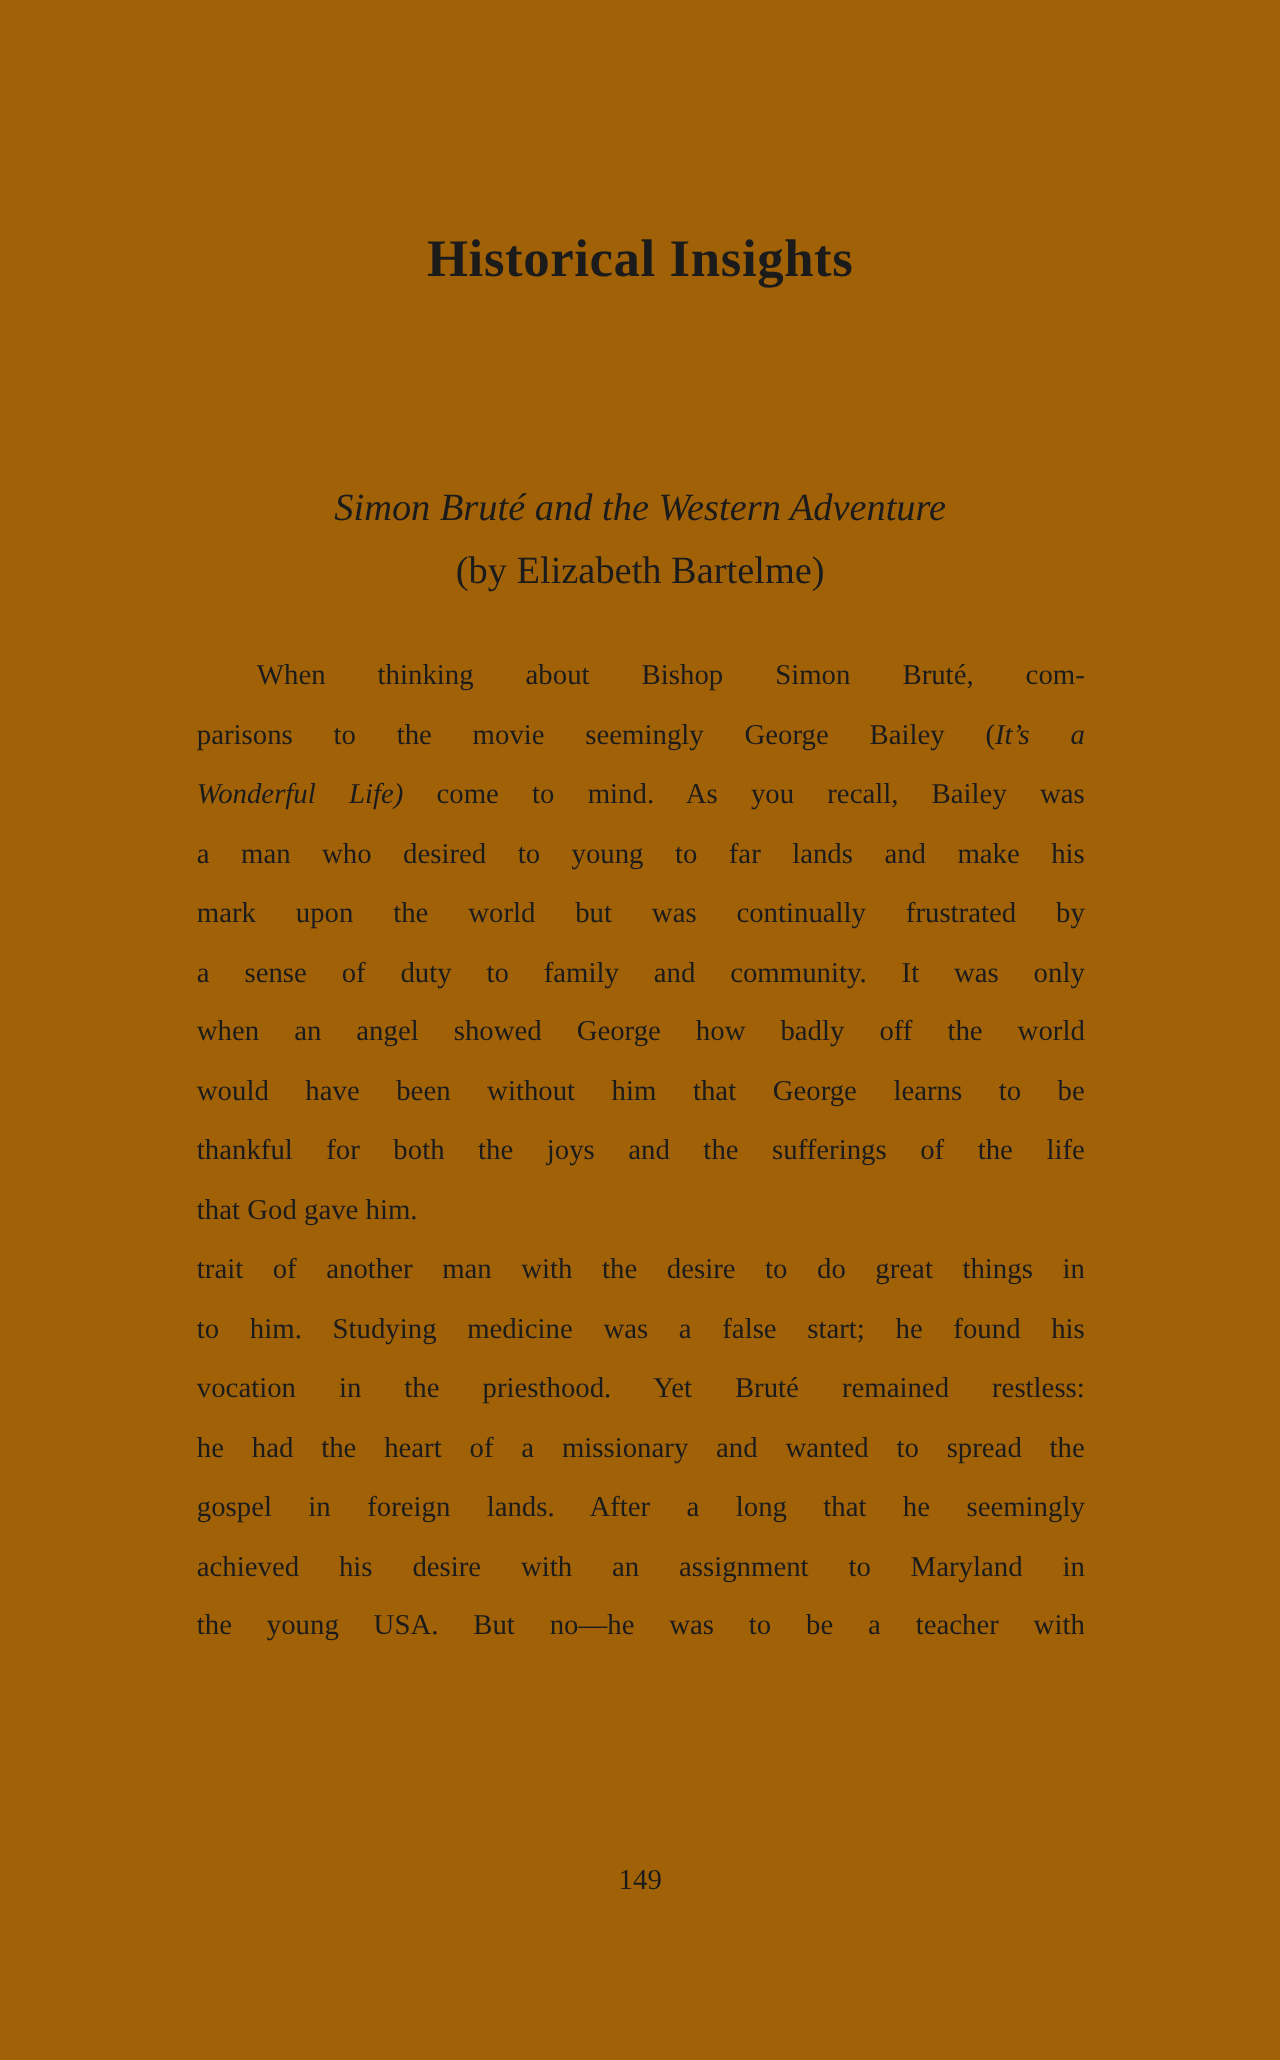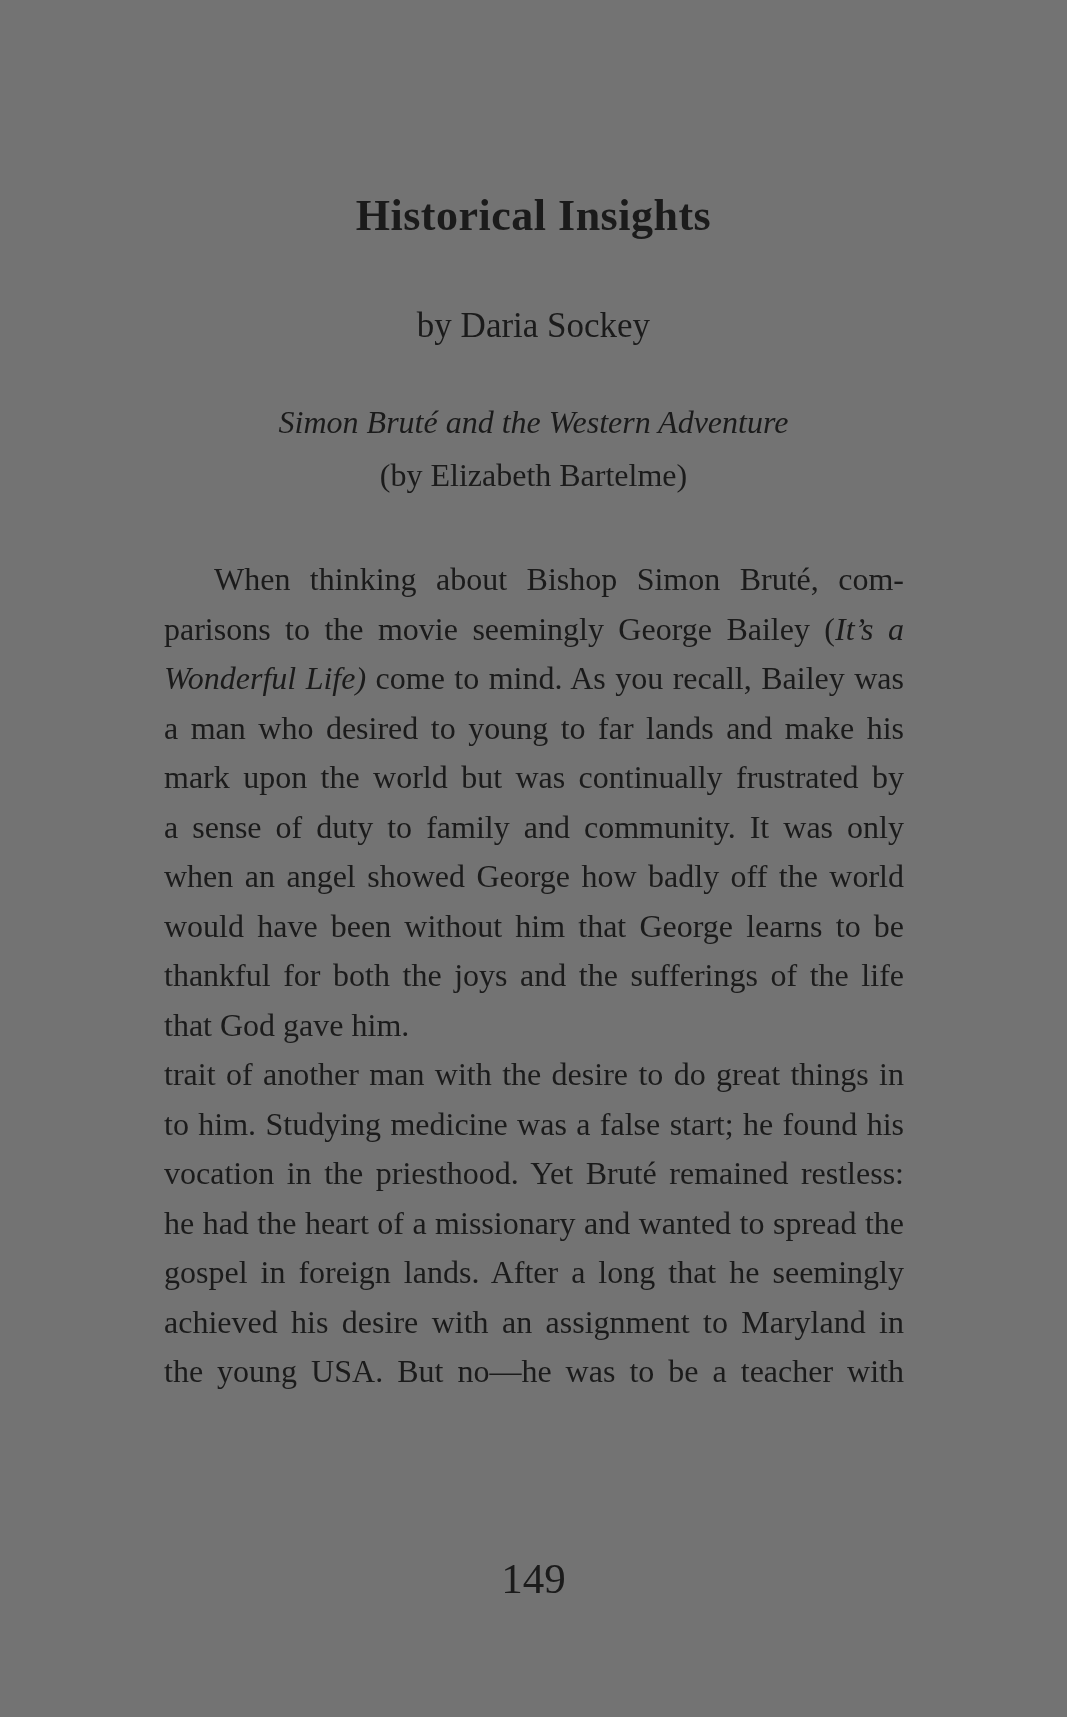--- a/index.html
+++ b/index.html
@@ -5,21 +5,21 @@
   html, body {
     margin: 0;
     padding: 0;
     background: #e8e8e8;
   }
   .page {
     position: relative;
     width: 1067px;
     height: 1717px;
     margin: 0 auto;
-    background: #737373;
+    background: #a16207;
     color: #1b1b1b;
     font-family: "Liberation Serif", "DejaVu Serif", serif;
     overflow: hidden;
   }
   .centered {
     position: absolute;
     left: 0;
     width: 100%;
     text-align: center;
     white-space: nowrap;
@@ -38,52 +38,51 @@
     top: 404px;
     font-size: 32px;
     font-style: italic;
   }
   .work-author {
     top: 457px;
     font-size: 32px;
   }
   .body-text {
     position: absolute;
-    top: 555px;
+    top: 539px;
     left: 164px;
     width: 740px;
-    font-size: 32px;
+    font-size: 24px;
     line-height: 49.5px;
   }
   .bline {
     text-align: justify;
     text-align-last: justify;
   }
   .bline.flush {
     text-align-last: left;
   }
   .bline.indent {
     text-indent: 50px;
   }
   .it {
     font-style: italic;
     margin-top: 28px;
   }
   .pagenum {
     top: 1554px;
-    font-size: 43px;
+    font-size: 24px;
   }
 </style>
 </head>
 <body>
 
 <div class="page">
   <div class="centered title">Historical Insights</div>
 
-  <div class="centered byline">by Daria Sockey</div>
 
   <div class="centered work-title">Simon Bruté and the Western Adventure</div>
 
   <div class="centered work-author">(by Elizabeth Bartelme)</div>
 
   <div class="body-text">
       <div class="bline indent"><span>When thinking about Bishop Simon Bruté, com-</span></div>
       <div class="bline"><span>parisons to the movie seemingly George Bailey (</span><span class="it">It’s a</span></div>
       <div class="bline"><span class="it">Wonderful Life)</span><span> come to mind. As you recall, Bailey was</span></div>
       <div class="bline"><span>a man who desired to young to far lands and make his</span></div>

